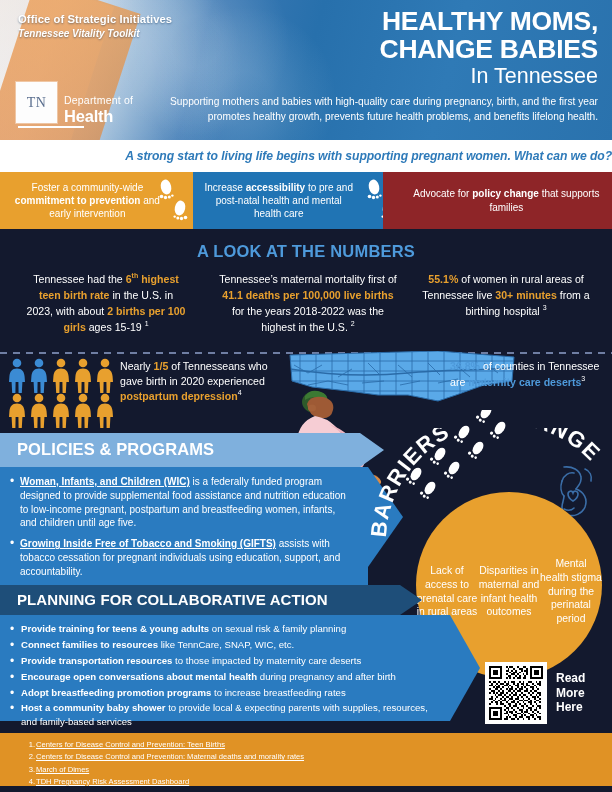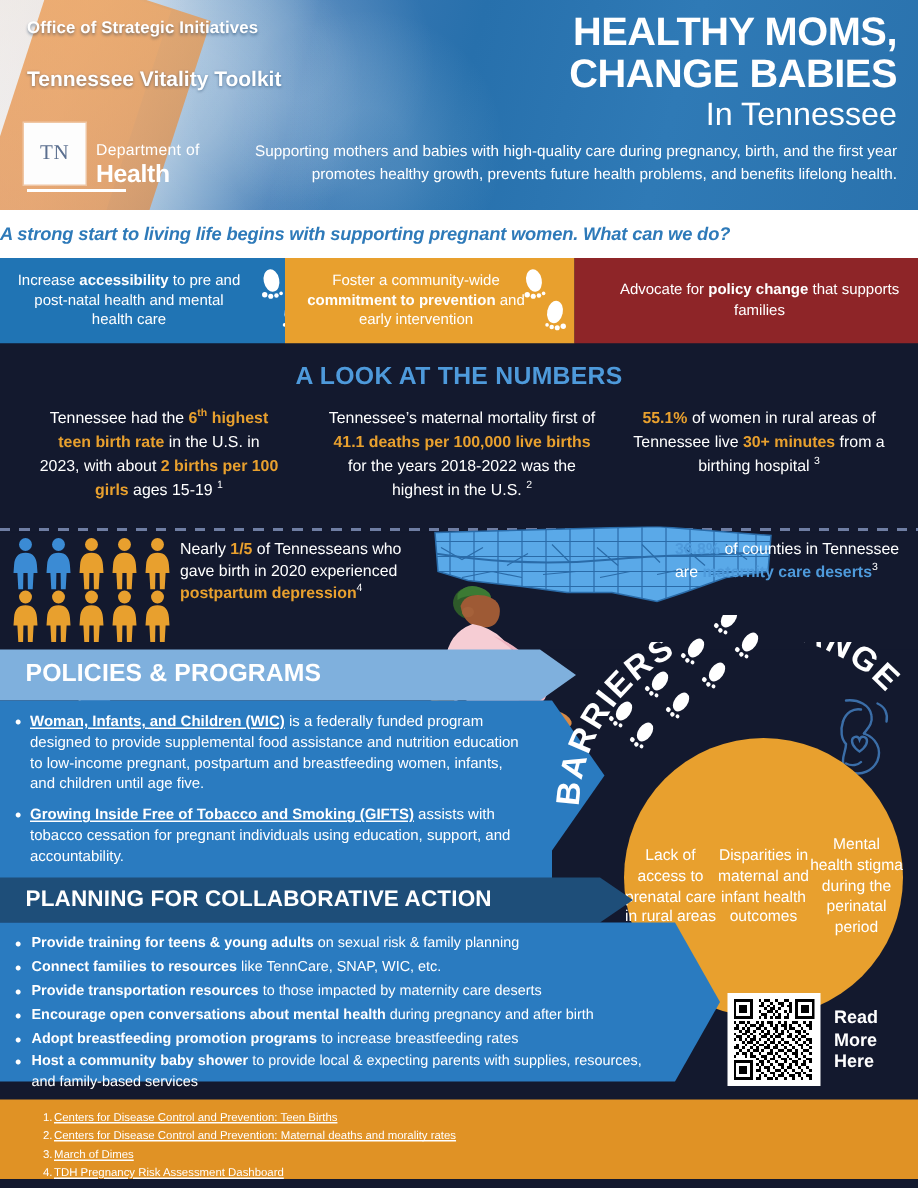--- a/index.html
+++ b/index.html
@@ -34,21 +34,21 @@
   }
   .hero-fade {
     position:absolute; top:0; left:0; width:300px; height:140px;
     background: linear-gradient(90deg, rgba(255,255,255,.30) 0%, rgba(255,255,255,.06) 45%, rgba(255,255,255,0) 75%);
   }
   .office {
     position: absolute; left: 18px; top: 13px; color: #ffffff; z-index: 5;
     text-shadow: 0 1px 2px rgba(0,40,80,.45);
   }
   .office .l1 { font-size: 11.2px; font-weight: bold; letter-spacing:.1px; }
-  .office .l2 { font-size: 14px; font-weight: bold; margin-top:19px; }
+  .office .l2 { font-size: 10px; font-weight: bold; font-style: italic; margin-top:3px; }
 
   .tnlogo { position:absolute; left:16px; top:82px; z-index:6; display:flex; align-items:flex-end; }
   .tn-box {
     width: 41px; height: 41px; background:#fdfdfd;
     display:flex; align-items:center; justify-content:center;
     box-shadow: 0 0 0 1px rgba(255,255,255,.35);
   }
   .tn-box span { font-family:"Liberation Serif", serif; font-size:14px; color:#5b6f8f; letter-spacing:.5px; }
   .tn-under { position:absolute; left:2px; top:44px; width:66px; height:2px; background:#fff; }
   .tn-txt { margin-left:7px; margin-bottom:-1px; color:#fff; line-height:1; }
@@ -61,21 +61,21 @@
   }
   .hero-title .t3 { color:#fff; font-size:21.5px; font-weight:300; line-height:1.15; margin-top:1px; }
   .hero-sub {
     position:absolute; right:14px; top:94px; width:442px; text-align:right; color:#fff;
     font-size:10.2px; line-height:1.5; z-index:5;
   }
 
   
   .tagline {
     position:absolute; top:140px; left:0; width:612px; height:32px;
-    background:#fff; display:flex; align-items:center; justify-content:flex-start;
+    background:#fff; display:flex; align-items:center; justify-content:flex-end;
   }
   .tagline span {
     color:#2e7ab9; font-size:12.2px; font-weight:bold; font-style:italic; letter-spacing:-.1px;
   }
 
   
   .actions { position:absolute; top:172px; left:0; width:612px; height:57px; display:flex; }
   .act { position:relative; height:57px; display:flex; align-items:center; }
   .act-a { width:206px; background:#e8a02e; }
   .act-b { width:203px; background:#2074b4; }
@@ -235,42 +235,42 @@
       <div class="t3">In Tennessee</div>
     </div>
     <div class="hero-sub">Supporting mothers and babies with high-quality care during pregnancy, birth, and the first year promotes healthy growth, prevents future health problems, and benefits lifelong health.</div>
   </div>
 
   <div class="tagline">
     <span>A strong start to living life begins with supporting pregnant women. What can we do?</span>
   </div>
 
   <div class="actions">
-    <div class="act act-b">
+    <div class="act act-a">
       <div class="txt">
-        <span>Increase </span><b>accessibility</b><span> to pre and post-natal health and mental health care</span>
+        <span>Foster a community-wide </span><b>commitment to prevention</b><span> and early intervention</span>
       </div>
       <svg class="feet" viewBox="0 0 34 45">
         <g fill="#ffffff">
           <ellipse cx="9" cy="9" rx="5.2" ry="7.5" transform="rotate(-12 9 9)"></ellipse>
           <circle cx="4.5" cy="18.5" r="1.8"></circle>
             <circle cx="8.5" cy="19.5" r="1.7"></circle>
             <circle cx="12.3" cy="19" r="1.5"></circle>
             <circle cx="15.4" cy="17.6" r="1.2"></circle>
           <ellipse cx="23" cy="30" rx="5.2" ry="7.5" transform="rotate(12 23 30)"></ellipse>
           <circle cx="28.5" cy="39.5" r="1.8"></circle>
             <circle cx="24.5" cy="40.5" r="1.7"></circle>
             <circle cx="20.8" cy="40" r="1.5"></circle>
             <circle cx="17.7" cy="38.6" r="1.2"></circle>
         </g>
       </svg>
     </div>
-    <div class="act act-a">
+    <div class="act act-b">
       <div class="txt">
-        <span>Foster a community-wide </span><b>commitment to prevention</b><span> and early intervention</span>
+        <span>Increase </span><b>accessibility</b><span> to pre and post-natal health and mental health care</span>
       </div>
       <svg class="feet" viewBox="0 0 34 45">
         <g fill="#ffffff">
           <ellipse cx="9" cy="9" rx="5.2" ry="7.5" transform="rotate(-12 9 9)"></ellipse>
           <circle cx="4.5" cy="18.5" r="1.8"></circle>
             <circle cx="8.5" cy="19.5" r="1.7"></circle>
             <circle cx="12.3" cy="19" r="1.5"></circle>
             <circle cx="15.4" cy="17.6" r="1.2"></circle>
           <ellipse cx="23" cy="30" rx="5.2" ry="7.5" transform="rotate(12 23 30)"></ellipse>
           <circle cx="28.5" cy="39.5" r="1.8"></circle>

